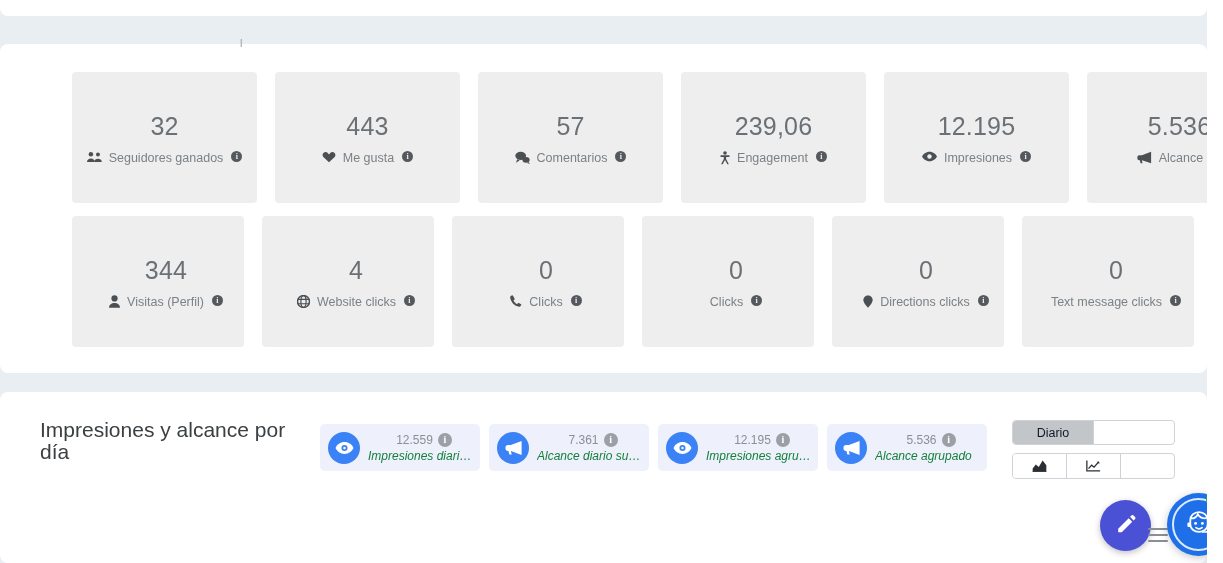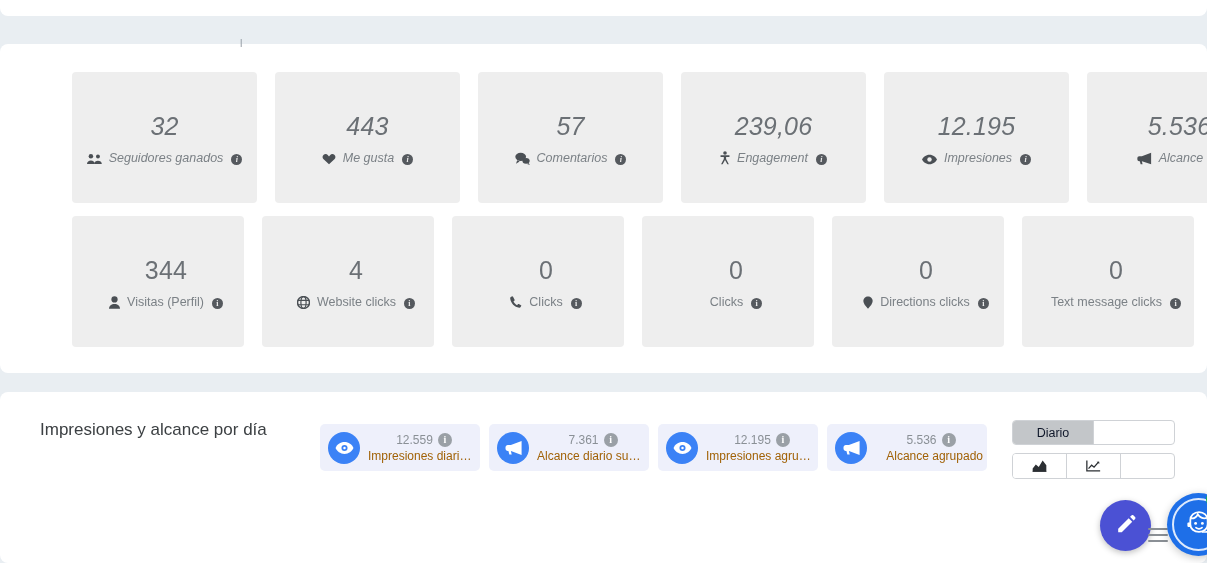--- a/index.html
+++ b/index.html
@@ -59,34 +59,34 @@
   .tile {
     background: #eeeeee;
     border-radius: 4px;
     height: 131px;
     display: flex;
     flex-direction: column;
     align-items: center;
     justify-content: center;
     padding: 0 10px;
   }
-  .row1 .tile { width: 185px; font-style: italic; }
+  .row1 .tile { width: 185px; }
   .row2 .tile { width: 172px; padding-left: 26px; }
 
   .tile-value {
     font-size: 25px;
     font-weight: 400;
     color: #6b7075;
     line-height: 30px;
     letter-spacing: 0.2px;
     margin-bottom: 10px;
   }
   .tile-meta {
     display: flex;
-    align-items: flex-end;
+    align-items: flex-start;
     gap: 7px;
     font-size: 12.5px;
     color: #7b8186;
     white-space: nowrap;
   }
   .tile-meta .tico {
     display: inline-flex;
     align-items: center;
     justify-content: center;
     color: #4a4f54;
@@ -117,21 +117,21 @@
     background: #ffffff;
     border-radius: 8px;
   }
 
   .chart-head {
     position: absolute;
     left: 40px; top: 28px;
     width: 272px;
   }
   .chart-title {
-    font-size: 17px;
+    font-size: 21px;
     color: #3c4043;
     font-weight: 400;
     line-height: 22px;
     margin-bottom: 6px;
   }
   .chart-desc {
     font-size: 12.5px;
     color: #8d9298;
     line-height: 19px;
   }
@@ -181,27 +181,28 @@
     background: #9aa0a6;
     color: #ffffff;
     font-size: 10px;
     font-weight: bold;
     font-family: "Liberation Serif", serif;
     line-height: 14px;
     flex: none;
   }
   .chip-name {
     font-size: 12px;
-    color: #a16207;
+    color: #15803d;
     line-height: 16px;
     white-space: nowrap;
     overflow: hidden;
     text-overflow: ellipsis;
-    text-align: right;
+    text-align: left;
     padding-right: 4px;
+    font-style: italic;
   }
 
   
   .toggles {
     position: absolute;
     left: 1012px; top: 420px;
     width: 163px;
   }
   .seg {
     display: flex;

